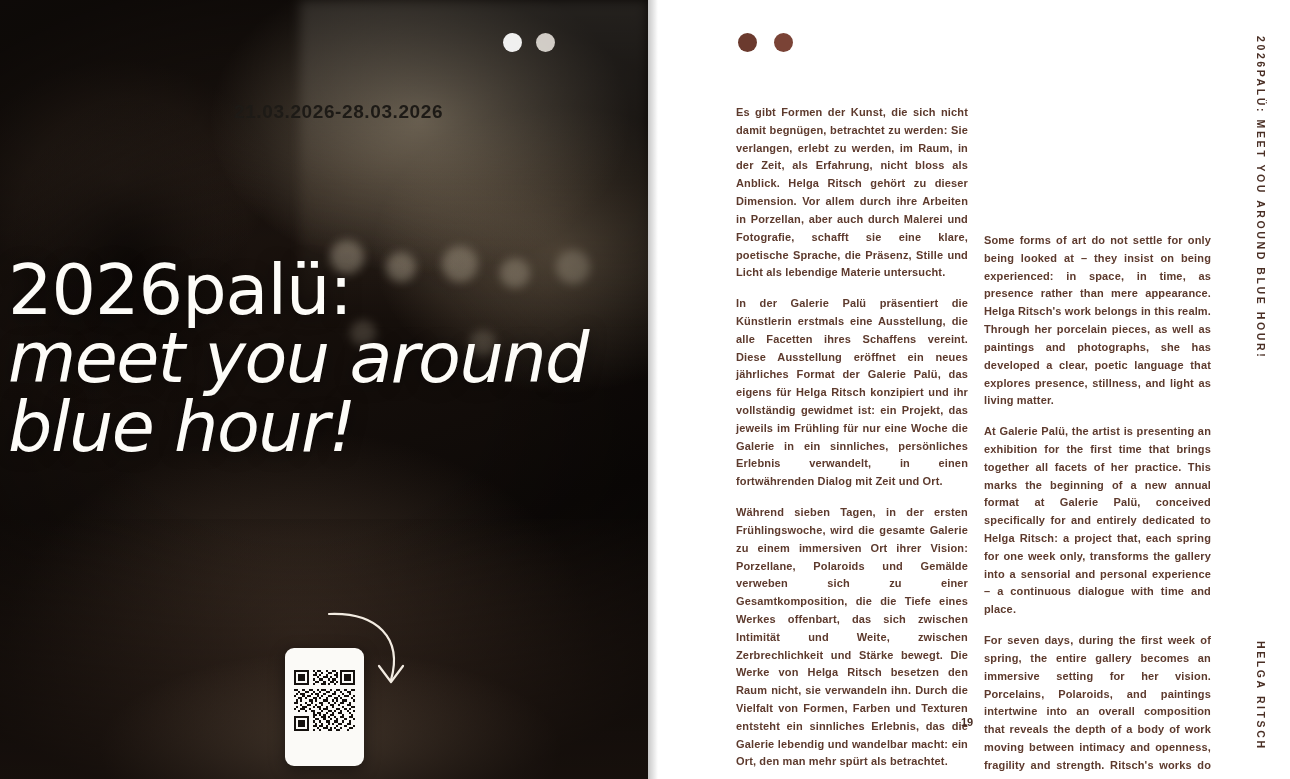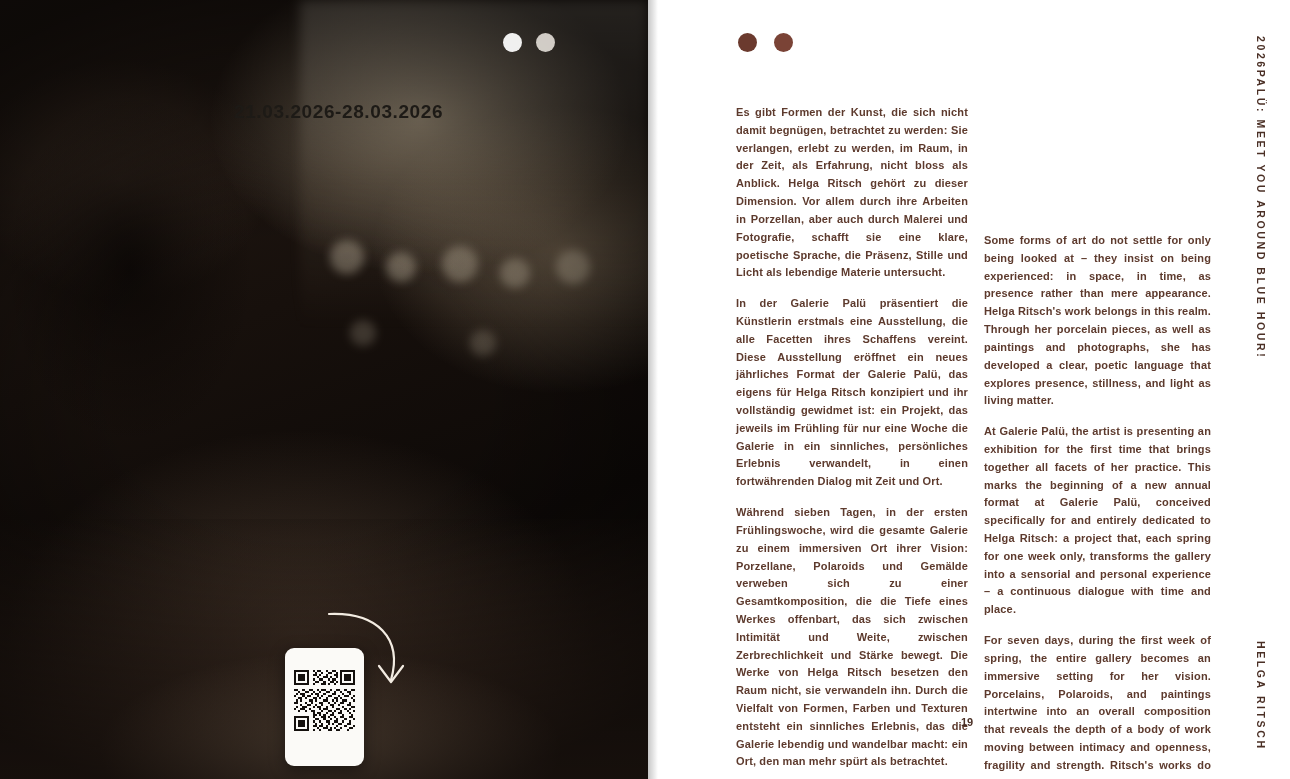--- a/index.html
+++ b/index.html
@@ -196,20 +196,25 @@
     <div class="photo-table"></div>
     <div class="photo-vignette"></div>
 
     <div class="dots-left">
       <span class="dot-l"></span>
       <span class="dot-l dim"></span>
     </div>
 
     <div class="date-line">21.03.2026-28.03.2026</div>
 
+    <div class="headline">
+      <span class="l1">2026palü:</span>
+      <span class="l2">meet you around</span>
+      <span class="l3">blue hour!</span>
+    </div>
 
     <svg class="arrow-curve" viewBox="0 0 90 88">
       <path d="M4 6 C 52 4, 78 30, 66 72" fill="none" stroke="#f3ece2" stroke-width="2.2" stroke-linecap="round"></path>
       <path d="M54 58 L66 74 L78 58" fill="none" stroke="#f3ece2" stroke-width="2.2" stroke-linecap="round" stroke-linejoin="round"></path>
     </svg>
 
     <div class="qr-card">
       <svg class="qr" viewBox="0 0 29 29" shape-rendering="crispEdges">
         <rect width="29" height="29" fill="#fbfaf7"></rect>
         <g fill="#14100d">

